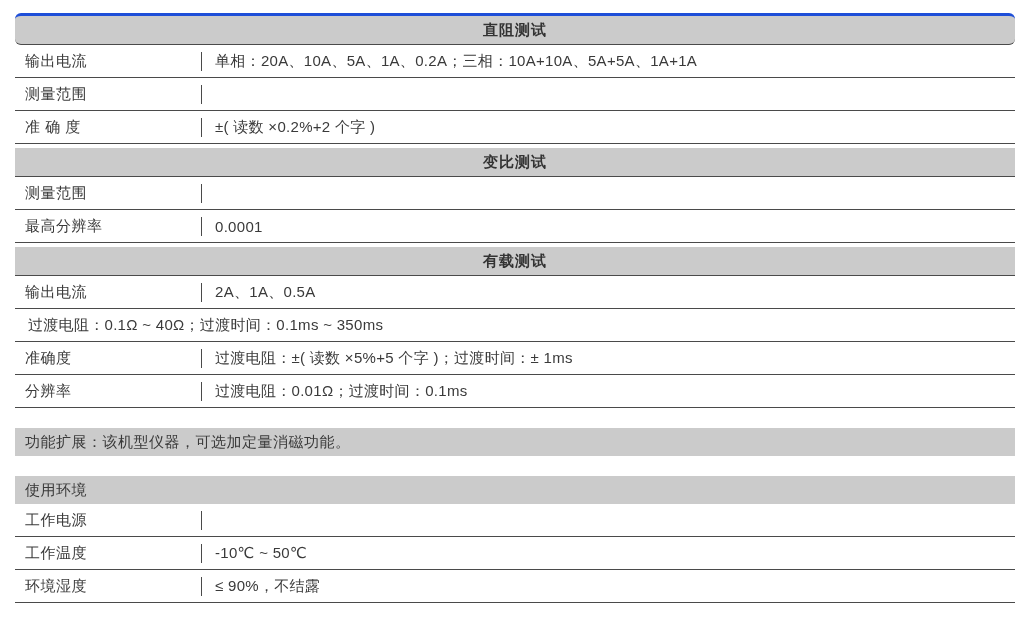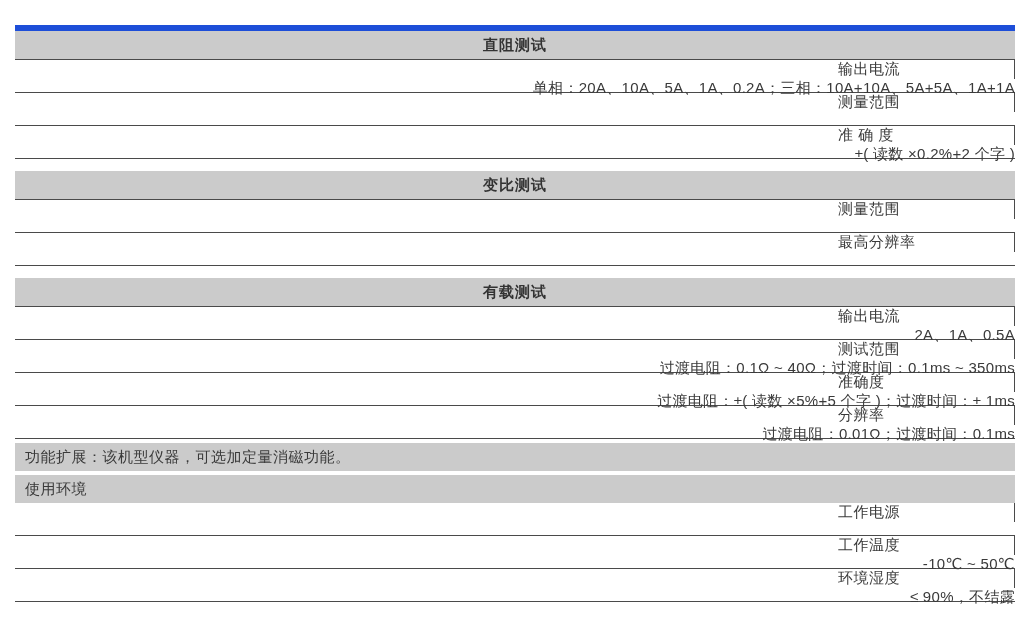--- a/index.html
+++ b/index.html
@@ -25,35 +25,35 @@
   
   .band {
     height: 28px;
     background: #cbcbcb;
     display: flex;
     align-items: center;
     justify-content: center;
     font-weight: bold;
     color: #333333;
     border-bottom: 1px solid #4a4a4a;
-    margin-top: 12px;
+    margin-top: 4px;
     letter-spacing: 1px;
   }
   .band.first {
-    margin-top: 12px;
-    border-top: 6px solid #1d4ed8;
+    margin-top: 0;
+    border-top: 3px solid #1d4ed8;
+    border-radius: 6px;
   }
   
   .row {
     display: flex;
     height: 33px;
     box-sizing: border-box;
     border-bottom: 1px solid #4a4a4a;
-    align-items: flex-end;
-    flex-direction: column;
+    align-items: center;
   }
   .label {
     width: 187px;
     box-sizing: border-box;
     border-right: 1px solid #4a4a4a;
     display: flex;
     align-items: center;
     padding-left: 10px;
     letter-spacing: 0.5px;
   }
@@ -64,21 +64,21 @@
     padding-left: 13px;
     letter-spacing: 0.3px;
   }
   
   .note-band {
     height: 28px;
     background: #cbcbcb;
     display: flex;
     align-items: center;
     padding-left: 10px;
-    margin-top: 4px;
+    margin-top: 20px;
     letter-spacing: 0.5px;
   }
 </style>
 </head>
 <body>
 
 <div class="spec-table">
 
   <div class="band first">
     <span>直阻测试</span>
@@ -96,31 +96,31 @@
   </div>
 
   <div class="band">
     <span>变比测试</span>
   </div>
   <div class="row">
     <div class="label">测量范围</div>
   </div>
   <div class="row">
     <div class="label">最高分辨率</div>
+    <div class="value">0.0001</div>
   </div>
 
   <div class="band">
     <span>有载测试</span>
   </div>
   <div class="row">
     <div class="label">输出电流</div>
     <div class="value">2A、1A、0.5A</div>
   </div>
   <div class="row">
-    <div class="label">测试范围</div>
     <div class="value">过渡电阻：0.1Ω ~ 40Ω；过渡时间：0.1ms ~ 350ms</div>
   </div>
   <div class="row">
     <div class="label">准确度</div>
     <div class="value">过渡电阻：±( 读数 ×5%+5 个字 )；过渡时间：± 1ms</div>
   </div>
   <div class="row">
     <div class="label">分辨率</div>
     <div class="value">过渡电阻：0.01Ω；过渡时间：0.1ms</div>
   </div>

